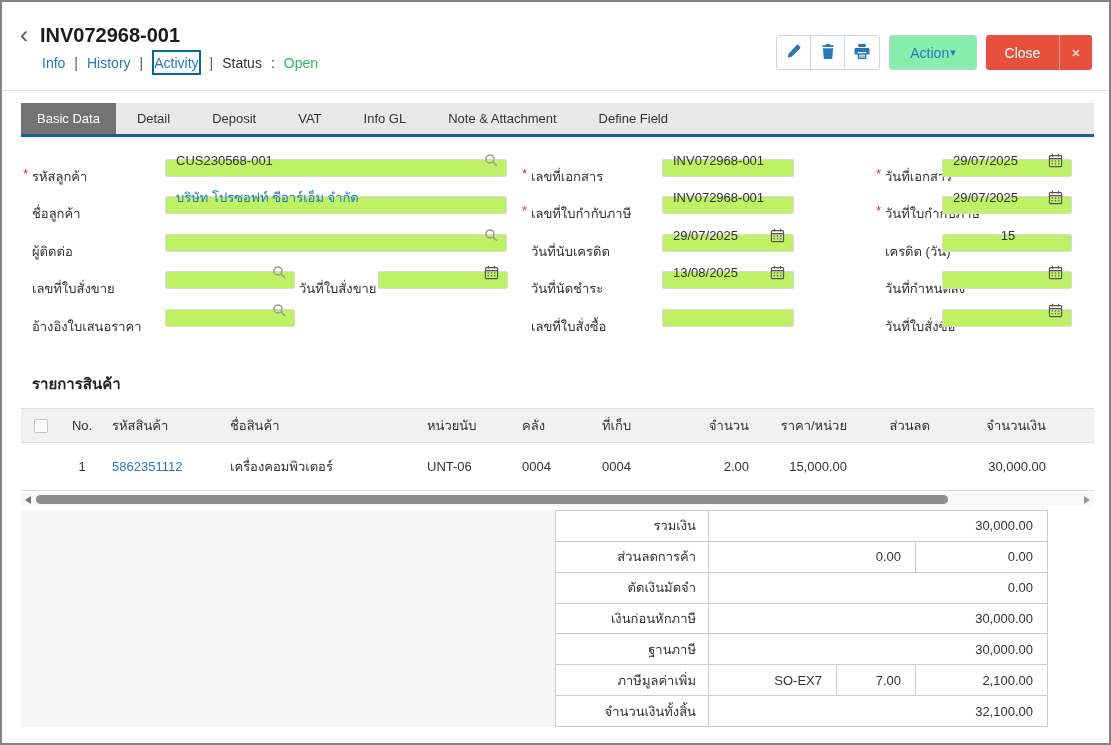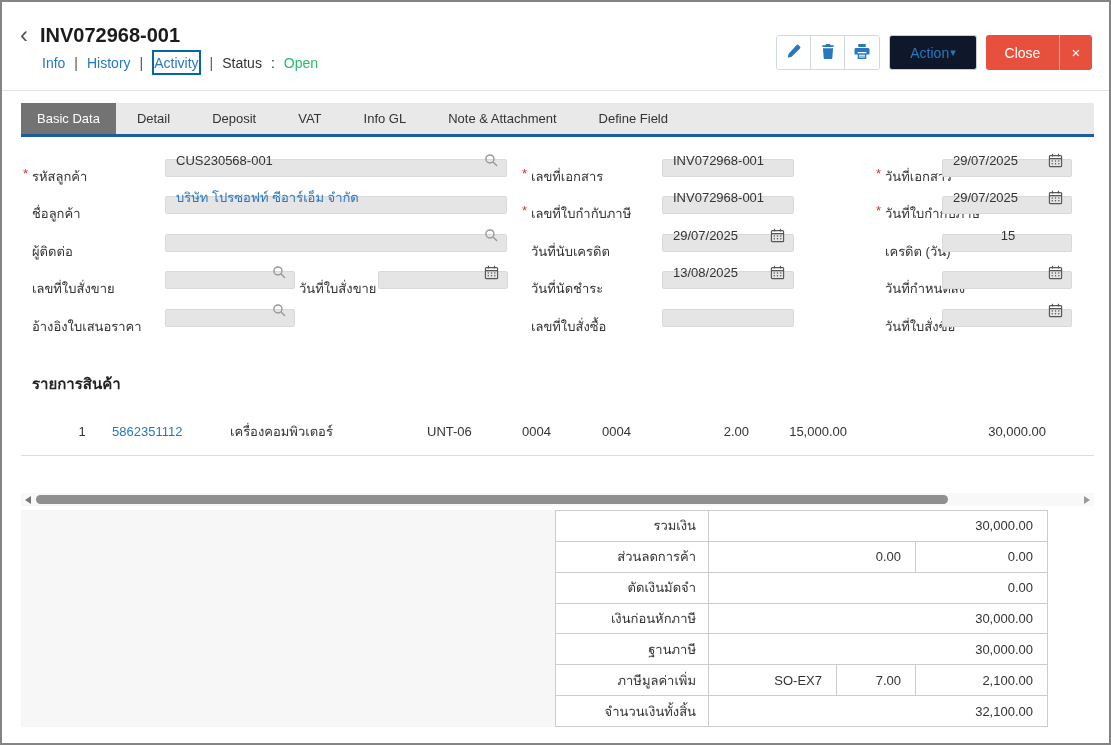--- a/index.html
+++ b/index.html
@@ -16,35 +16,35 @@
   .sep { color:#555; }
   .activity-box { border:2px solid #0369a1; padding:0 0; height:25px; display:inline-flex; align-items:center; }
   .status-label { color:#333; }
   .status-colon { color:#333; }
   .status-value { color:#25bd68; }
 
   .toolbar { position:absolute; top:33px; right:17px; display:flex; align-items:flex-start; }
   .icon-group { display:flex; border:1px solid #cfd9e4; border-radius:3px; overflow:hidden; height:35px; background:#fff; }
   .igbtn { width:34px; height:33px; background:#fff; border:none; border-right:1px solid #cfd9e4; display:flex; align-items:center; justify-content:center; cursor:pointer; }
   .igbtn:last-child { border-right:none; }
-  .action-btn { margin-left:9px; height:35px; min-width:88px; background:#0f172a; border:1px solid #ccc; border-radius:3px; color:#2878be; font-size:14px; display:flex; align-items:center; justify-content:center; gap:1px; cursor:pointer; }
+  .action-btn { margin-left:9px; height:35px; min-width:88px; background:#86efac; border:1px solid #ccc; border-radius:3px; color:#2878be; font-size:14px; display:flex; align-items:center; justify-content:center; gap:1px; cursor:pointer; }
   .caret { font-size:11px; }
   .close-btn { margin-left:9px; height:35px; width:106px; background:#e8503e; border-radius:3px; color:#fff; font-size:14px; display:flex; align-items:stretch; cursor:pointer; }
   .close-label { flex:1; display:flex; align-items:center; justify-content:center; }
   .close-x { width:33px; border-left:1px solid rgba(255,255,255,.45); display:flex; align-items:center; justify-content:center; font-size:15px; }
 
   
   .tabbar { position:absolute; left:19px; top:101px; width:1073px; height:34px; background:#e9e9e9; border-bottom:3px solid #1f5c9d; display:flex; }
   .tab { padding:0 21px; display:flex; align-items:center; font-size:13px; color:#333; cursor:pointer; white-space:nowrap; }
   .tab.active { background:#737373; color:#fff; padding:0 16px; }
 
   
   .flabel { position:absolute; font-size:13px; color:#333; white-space:nowrap; }
   .req-star { position:absolute; left:-9px; top:0; color:#dd3030; }
-  .input { position:absolute; height:16px; background:#e5e5e5; border:1px solid #d9d9d9; border-radius:2px; display:flex; align-items:center; font-size:13px; color:#333; padding:0 8px 16px 10px; }
+  .input { position:absolute; height:16px; background:#bef264; border:1px solid #d9d9d9; border-radius:2px; display:flex; align-items:center; font-size:13px; color:#333; padding:0 8px 16px 10px; }
   .input .val { flex:1; overflow:hidden; white-space:nowrap; }
   .input.center .val { text-align:center; padding-right:0; }
   .val.blue { color:#2878be; }
   .ficon { display:flex; align-items:center; margin-left:4px; }
 
   
   .section-title { position:absolute; left:30px; top:370px; font-size:15px; font-weight:bold; color:#222; }
   .ptable { position:absolute; left:19px; top:406px; width:1073px; font-size:13px; color:#333; }
   .pt-head { display:flex; align-items:center; height:35px; background:#f1f1f1; border-top:1px solid #ddd; border-bottom:1px solid #ddd; color:#333; }
   .pt-row { display:flex; align-items:center; height:48px; background:#fff; border-bottom:1px solid #ddd; }
@@ -344,20 +344,35 @@
             <circle cx="8" cy="11.5" r=".8"></circle>
             <circle cx="11.5" cy="11.5" r=".8"></circle>
           </g>
         </svg>
       </span>
   </div>
 
   <div class="section-title">รายการสินค้า</div>
 
   <div class="ptable">
+    <div class="pt-head">
+      <div class="c-check">
+          <span class="checkbox"></span>
+        </div>
+      <div class="c-no">No.</div>
+      <div class="c-code">รหัสสินค้า</div>
+      <div class="c-name">ชื่อสินค้า</div>
+      <div class="c-unit">หน่วยนับ</div>
+      <div class="c-wh">คลัง</div>
+      <div class="c-loc">ที่เก็บ</div>
+      <div class="c-qty">จำนวน</div>
+      <div class="c-price">ราคา/หน่วย</div>
+      <div class="c-disc">ส่วนลด</div>
+      <div class="c-amt">จำนวนเงิน</div>
+    </div>
     <div class="pt-row">
       <div class="c-check"></div>
       <div class="c-no">1</div>
       <div class="c-code"><span class="link-blue">5862351112</span></div>
       <div class="c-name">เครื่องคอมพิวเตอร์</div>
       <div class="c-unit">UNT-06</div>
       <div class="c-wh">0004</div>
       <div class="c-loc">0004</div>
       <div class="c-qty">2.00</div>
       <div class="c-price">15,000.00</div>

